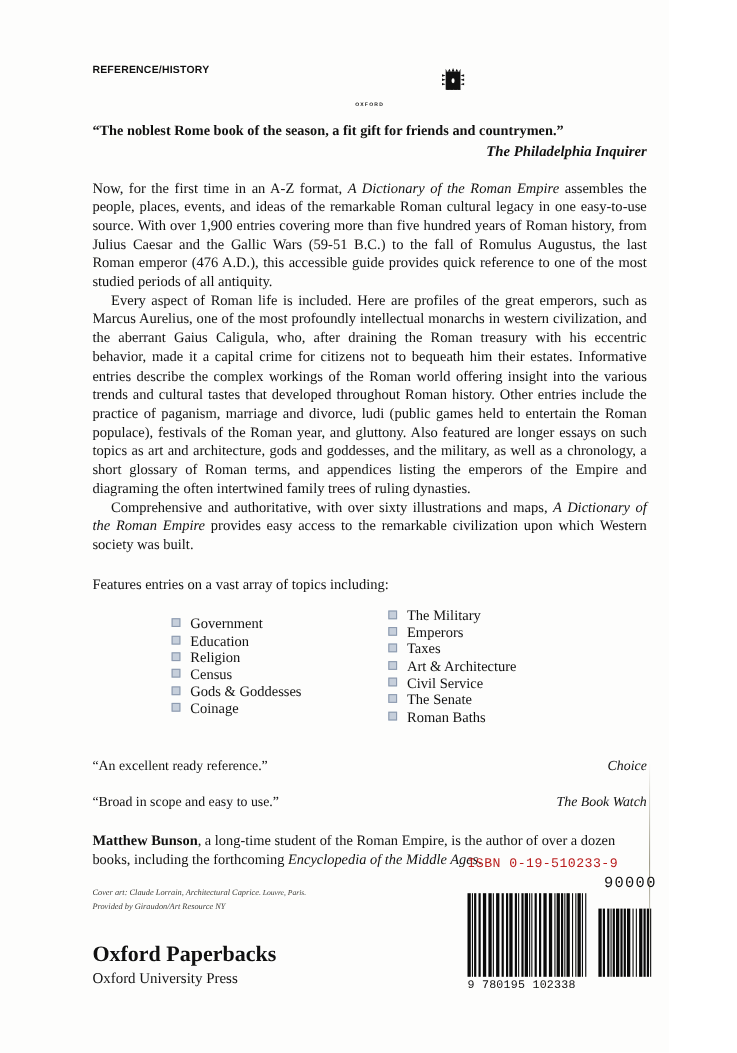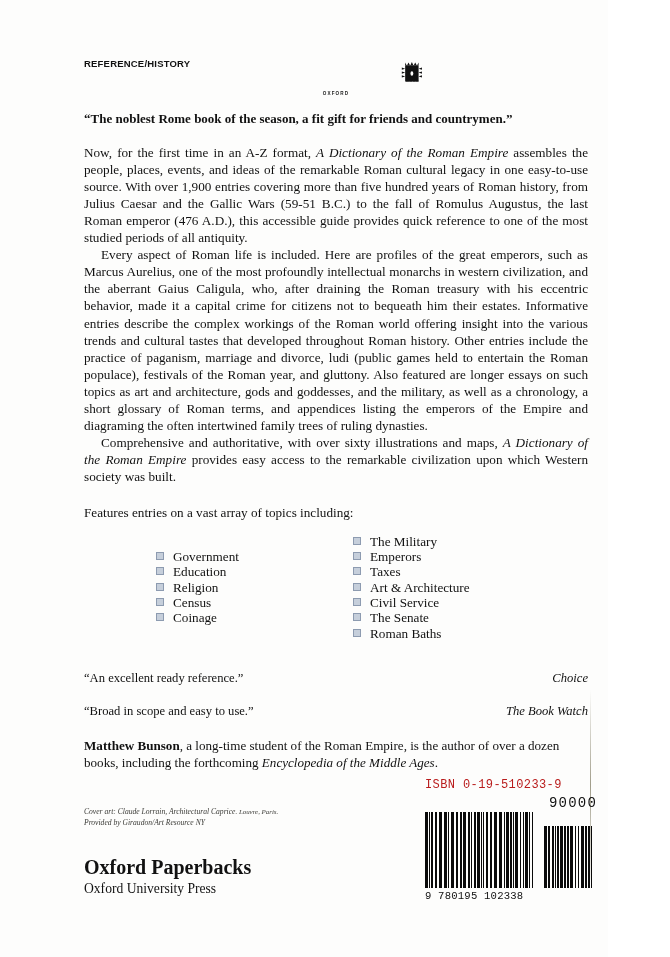--- a/index.html
+++ b/index.html
@@ -249,20 +249,21 @@
 
             <ellipse cx="46" cy="55" rx="12" ry="16"></ellipse>
             <ellipse cx="46" cy="55" rx="5" ry="8" fill="#fdfdfc"></ellipse>
           </g>
         </svg>
       </div>
       <div class="oxford-label">OXFORD</div>
     </div>
 
     <div class="pull-quote">“The noblest Rome book of the season, a fit gift for friends and countrymen.”</div>
+    <div class="pull-quote-source">The Philadelphia Inquirer</div>
 
     <div class="body-copy">
       <p><span>Now, for the first time in an A-Z format, </span><i>A Dictionary of the Roman Empire</i><span> assembles the people, places, events, and ideas of the remarkable Roman cultural legacy in one easy-to-use source. With over 1,900 entries covering more than five hundred years of Roman history, from Julius Caesar and the Gallic Wars (59-51 B.C.) to the fall of Romulus Augustus, the last Roman emperor (476 A.D.), this accessible guide provides quick reference to one of the most studied periods of all antiquity.</span></p>
       <p class="indent">Every aspect of Roman life is included. Here are profiles of the great emperors, such as Marcus Aurelius, one of the most profoundly intellectual monarchs in western civilization, and the aberrant Gaius Caligula, who, after draining the Roman treasury with his eccentric behavior, made it a capital crime for citizens not to bequeath him their estates. Informative entries describe the complex workings of the Roman world offering insight into the various trends and cultural tastes that developed throughout Roman history. Other entries include the practice of paganism, marriage and divorce, ludi (public games held to entertain the Roman populace), festivals of the Roman year, and gluttony. Also featured are longer essays on such topics as art and architecture, gods and goddesses, and the military, as well as a chronology, a short glossary of Roman terms, and appendices listing the emperors of the Empire and diagraming the often intertwined family trees of ruling dynasties.</p>
       <p class="indent"><span>Comprehensive and authoritative, with over sixty illustrations and maps, </span><i>A Dictionary of the Roman Empire</i><span> provides easy access to the remarkable civilization upon which Western society was built.</span></p>
     </div>
 
     <div class="features-lead">Features entries on a vast array of topics including:</div>
 
     <div class="topics">
@@ -275,20 +276,24 @@
             <span class="bullet"></span>
             <span>Education</span>
           </div>
         <div class="topic-item">
             <span class="bullet"></span>
             <span>Religion</span>
           </div>
         <div class="topic-item">
             <span class="bullet"></span>
             <span>Census</span>
+          </div>
+        <div class="topic-item">
+            <span class="bullet"></span>
+            <span>Gods &amp; Goddesses</span>
           </div>
         <div class="topic-item">
             <span class="bullet"></span>
             <span>Coinage</span>
           </div>
       </div>
       <div class="topics-col">
         <div class="topic-item">
             <span class="bullet"></span>
             <span>The Military</span>

